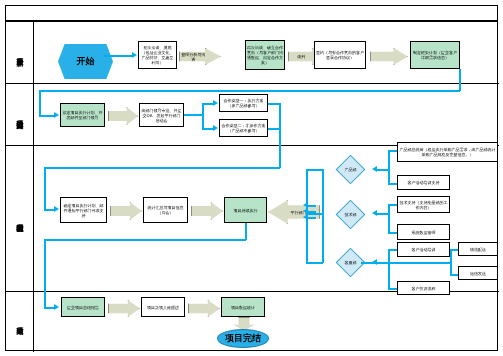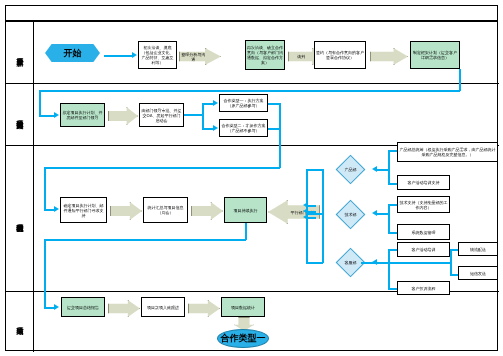--- a/index.html
+++ b/index.html
@@ -88,21 +88,21 @@
       </div>
     </div>
 
     <div class="lane last" style="top:270px;height:60px;">
       <div class="lane-head">
         <span class="lane-label">项目结束</span>
       </div>
     </div>
   </div>
 
-  <div class="node hex" style="left:45px;top:44px;width:55px;height:18px;">
+  <div class="node hex" style="left:58px;top:44px;width:55px;height:35px;">
     <span>开始</span>
   </div>
 
   <div class="ln lnh2 ln2" style="left:104px;top:55px;width:30px;"></div>
   <div class="arrowR" style="left:132px;top:52px;"></div>
 
   <div class="node proc" style="left:138px;top:41px;width:39px;height:28px;">
     <span class="txt">初次洽谈、摸底（包括企业文化、产品特征、互惠互利等）</span>
   </div>
 
@@ -280,16 +280,16 @@
 
   <div class="bigarrow" style="left:188px;top:300px;width:30px;height:15px;"></div>
 
   <div class="node proc green" style="left:221px;top:297px;width:44px;height:20px;">
     <span class="txt">项目数据统计</span>
   </div>
 
   <div class="bigarrow down" style="left:234px;top:317px;width:18px;height:12px;"></div>
 
   <div class="node ellipse" style="left:217px;top:329px;width:52px;height:19px;">
-    <span>合作类型一</span>
+    <span>项目完结</span>
   </div>
 
 </div>
 
 </body></html>

